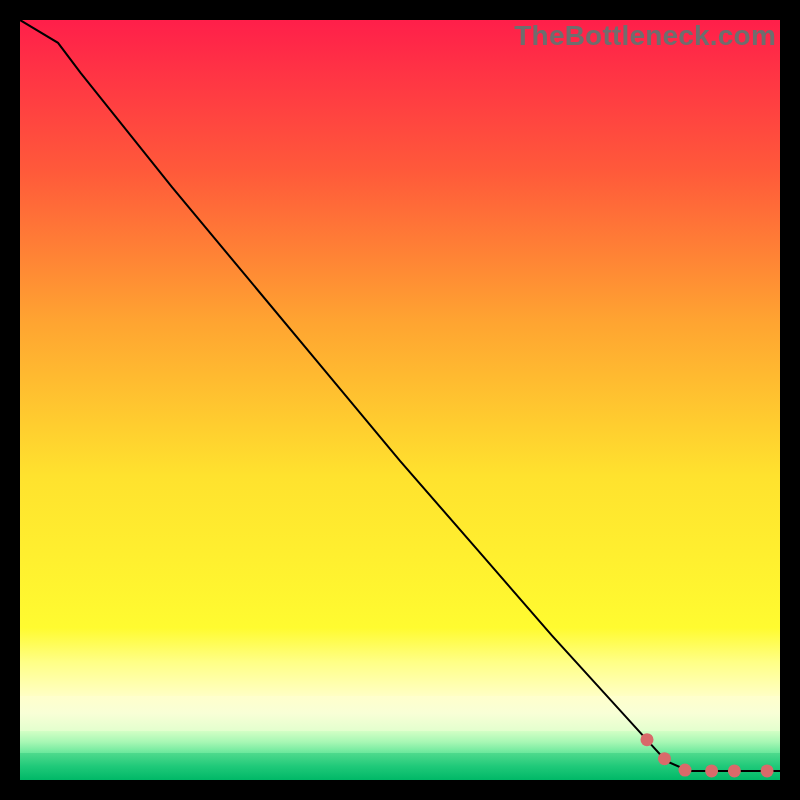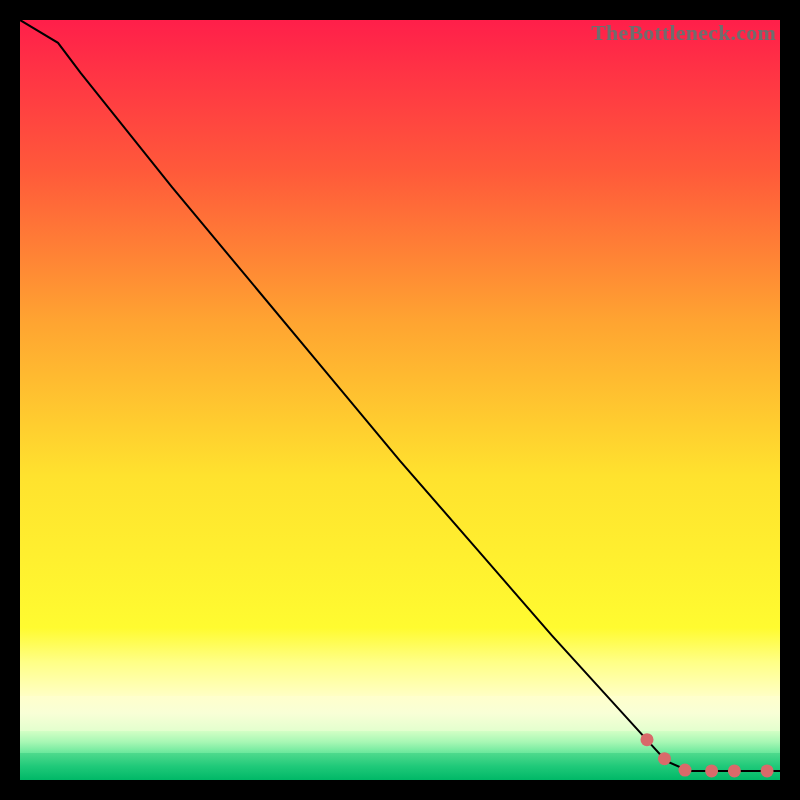--- a/index.html
+++ b/index.html
@@ -23,22 +23,22 @@
     left: 20px;
     top: 20px;
     width: 760px;
     height: 760px;
     overflow: hidden;
   }
   .watermark {
     position: absolute;
     top: 0;
     right: 4px;
-    font-family: Liberation Serif, serif;
-    font-size: 22px;
+    font-family: Liberation Sans, sans-serif;
+    font-size: 28px;
     font-weight: 600;
     letter-spacing: 0.2px;
     color: #6e6e6e;
   }
   .gradient-stack {
     position: absolute;
     inset: 0;
   }
   .grad-band {
     position: absolute;

